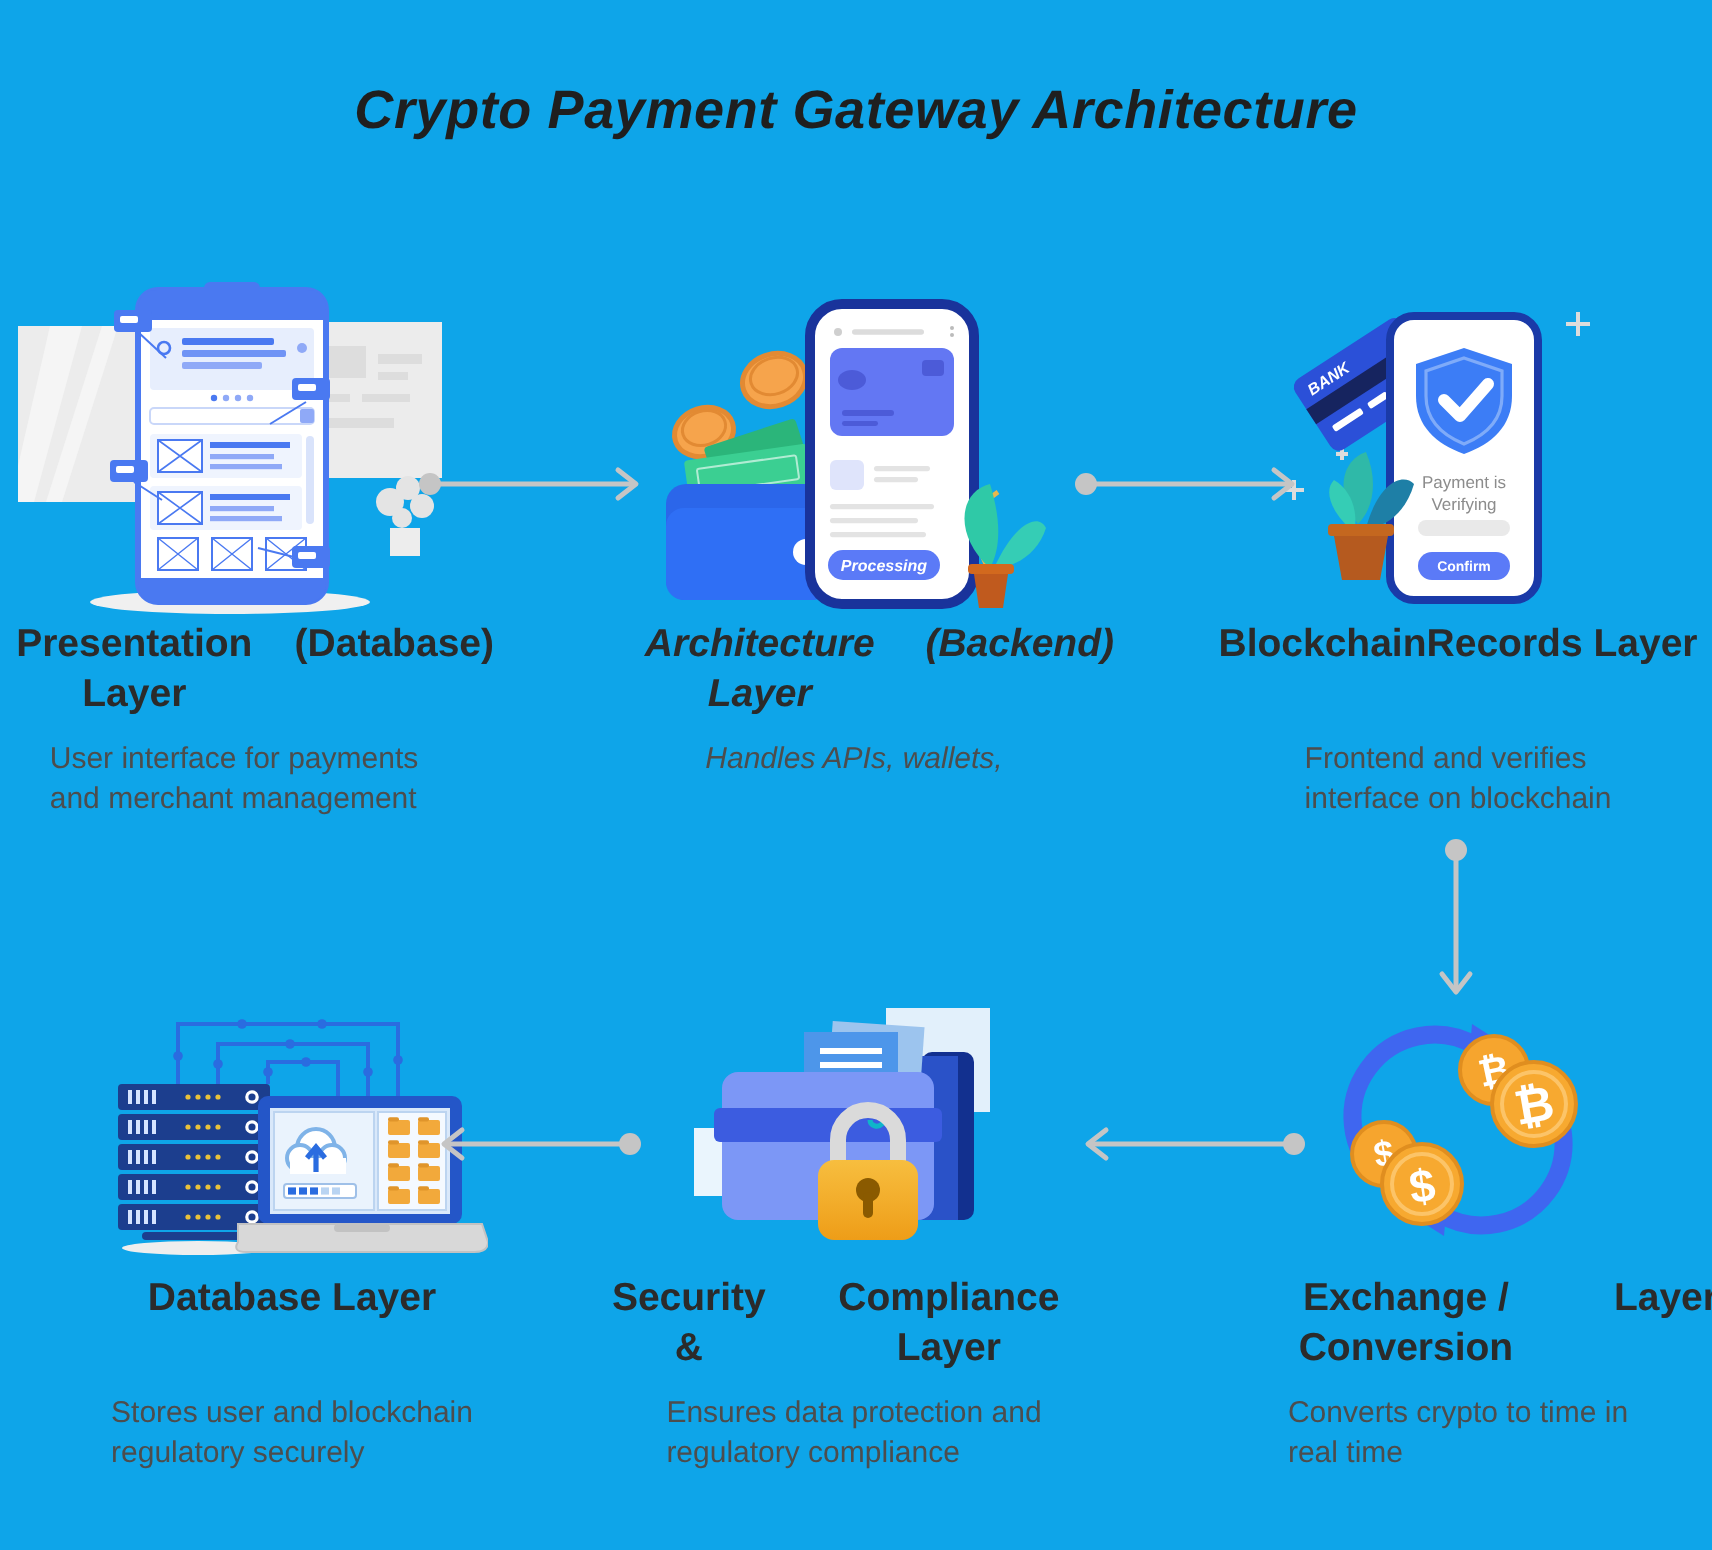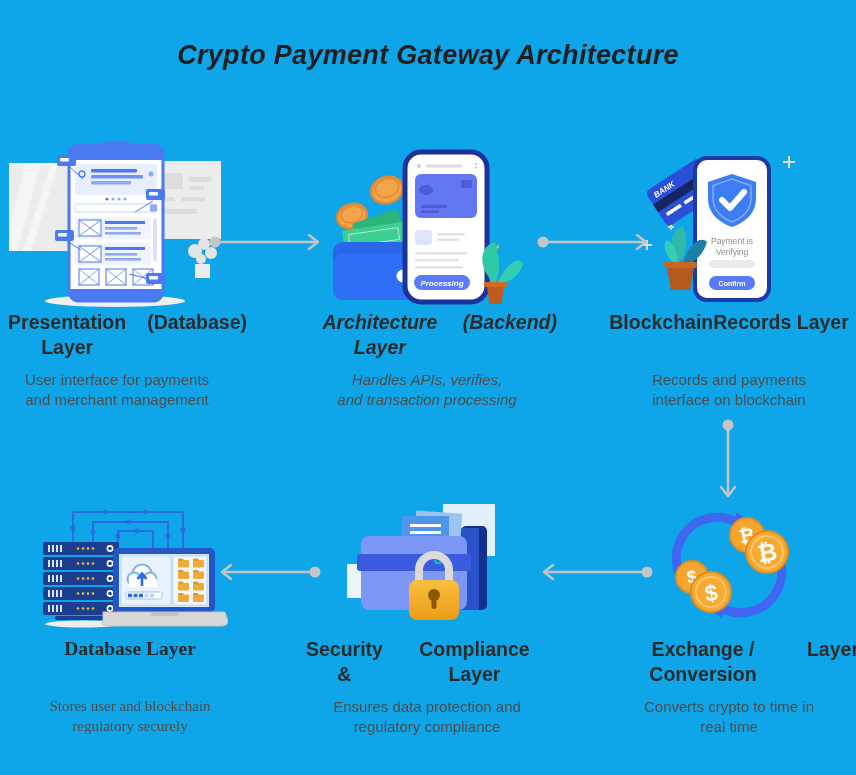--- a/index.html
+++ b/index.html
@@ -13,21 +13,21 @@
   }
   .node{position:absolute;display:flex;flex-direction:column;align-items:center;}
   .illus{display:flex;align-items:flex-end;justify-content:center;}
   .row-top .illus{height:178px;}
   .row-bottom .illus{height:155px;}
   .node-title{
     height:52px;display:flex;flex-direction:row;justify-content:center;
     margin:2px 0 0 0;text-align:center;font-size:19.5px;font-weight:700;color:#2b2b2b;line-height:1.28;
   }
   .node-desc{
-    margin:8px 0 0 0;text-align:center;font-size:15px;color:#4d4d4d;line-height:1.32;font-weight:400;
+    margin:8px 0 0 0;font-size:15px;color:#4d4d4d;line-height:1.32;font-weight:400;
   }
   .node-title span,.node-desc span{display:block;}
   .arrow{position:absolute;}
   svg text{font-family:"Liberation Sans",sans-serif;}
 </style>
 </head>
 <body>
 
 <div class="canvas">
 
@@ -179,22 +179,21 @@
           <rect x="157" y="136" width="23" height="5" rx="2" fill="#D2691E"></rect>
           <path d="M160 141 H177 L174.5 158 H162.5 Z" fill="#C05A1E"></path>
         </g>
       </svg>
     </div>
     <h2 class="node-title">
       <span>Architecture Layer</span>
         <span>(Backend)</span>
     </h2>
     <p class="node-desc">
-      <span>Handles APIs, verifies,</span>
-        <span>and transaction processing</span>
+      <span>Handles APIs, wallets,</span>
     </p>
   </div>
 
   <div class="node row-top" style="left:599px;top:130px;width:260px;">
     <div class="illus">
       <svg width="185" height="160" viewBox="0 0 185 160">
         <g stroke="#dcdcdc" stroke-width="2">
           <path d="M152 8 V20 M146 14 H158"></path>
           <path d="M10 92 V102 M5 97 H15"></path>
           <path d="M34 76 V82 M31 79 H37"></path>
@@ -232,26 +231,26 @@
           <rect x="27" y="114" width="33" height="6" rx="2" fill="#C4671F"></rect>
           <path d="M30 120 H57 L53 142 H34 Z" fill="#B55A1F"></path>
         </g>
       </svg>
     </div>
     <h2 class="node-title">
       <span>Blockchain</span>
         <span>Records Layer</span>
     </h2>
     <p class="node-desc">
-      <span>Records and payments</span>
+      <span>Frontend and verifies</span>
         <span>interface on blockchain</span>
     </p>
   </div>
 
-  <div class="node row-bottom" style="left:0px;top:480px;width:260px;font-family:Liberation Serif, serif;">
+  <div class="node row-bottom" style="left:16px;top:480px;width:260px;">
     <div class="illus">
       <svg width="195" height="135" viewBox="0 0 195 135">
 
         <g stroke="#2A6CE0" stroke-width="2" fill="none">
           <path d="M40 42 V12 H150 V50"></path>
           <path d="M60 42 V22 H135 V50"></path>
           <path d="M85 42 V31 H120 V50"></path>
         </g>
         <g fill="#2A6CE0">
           <circle cx="40" cy="28" r="2.4"></circle>

